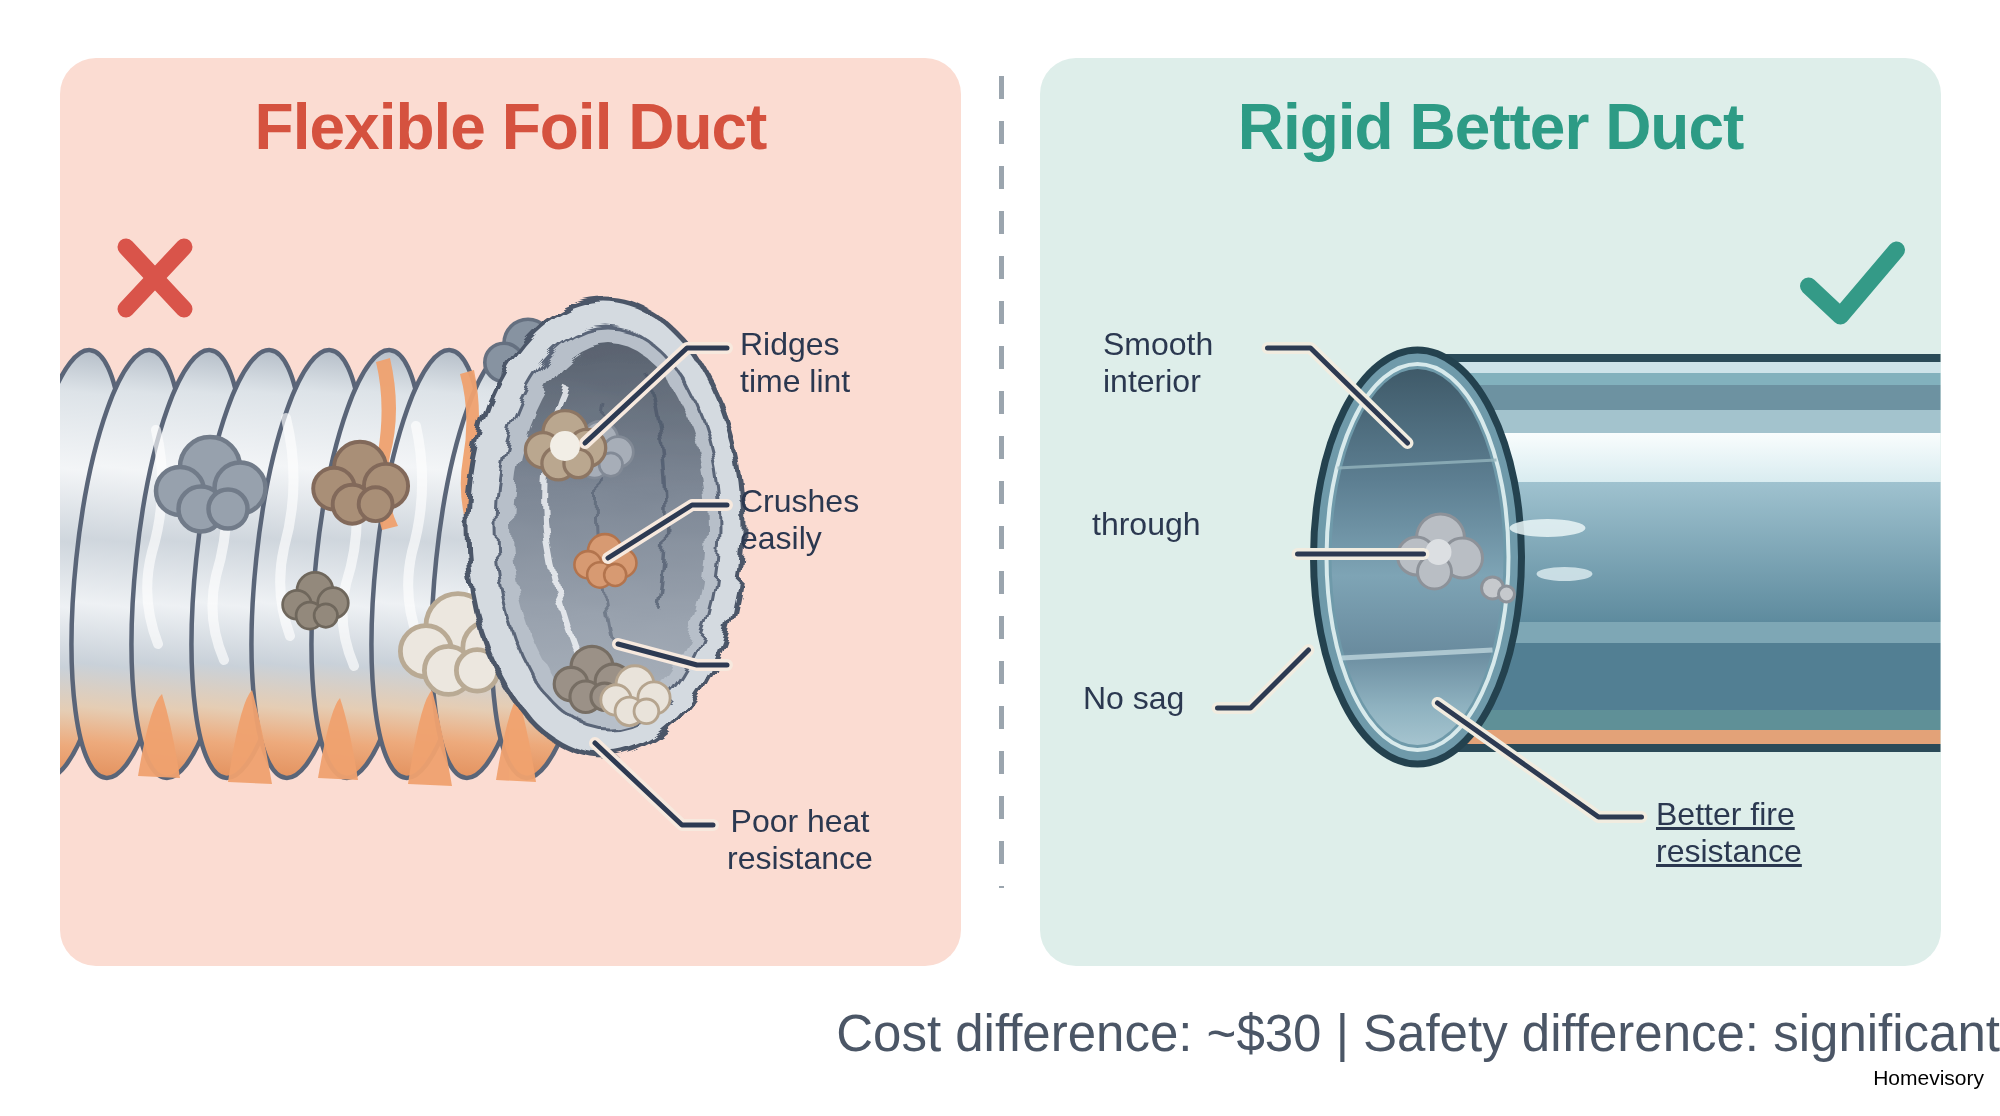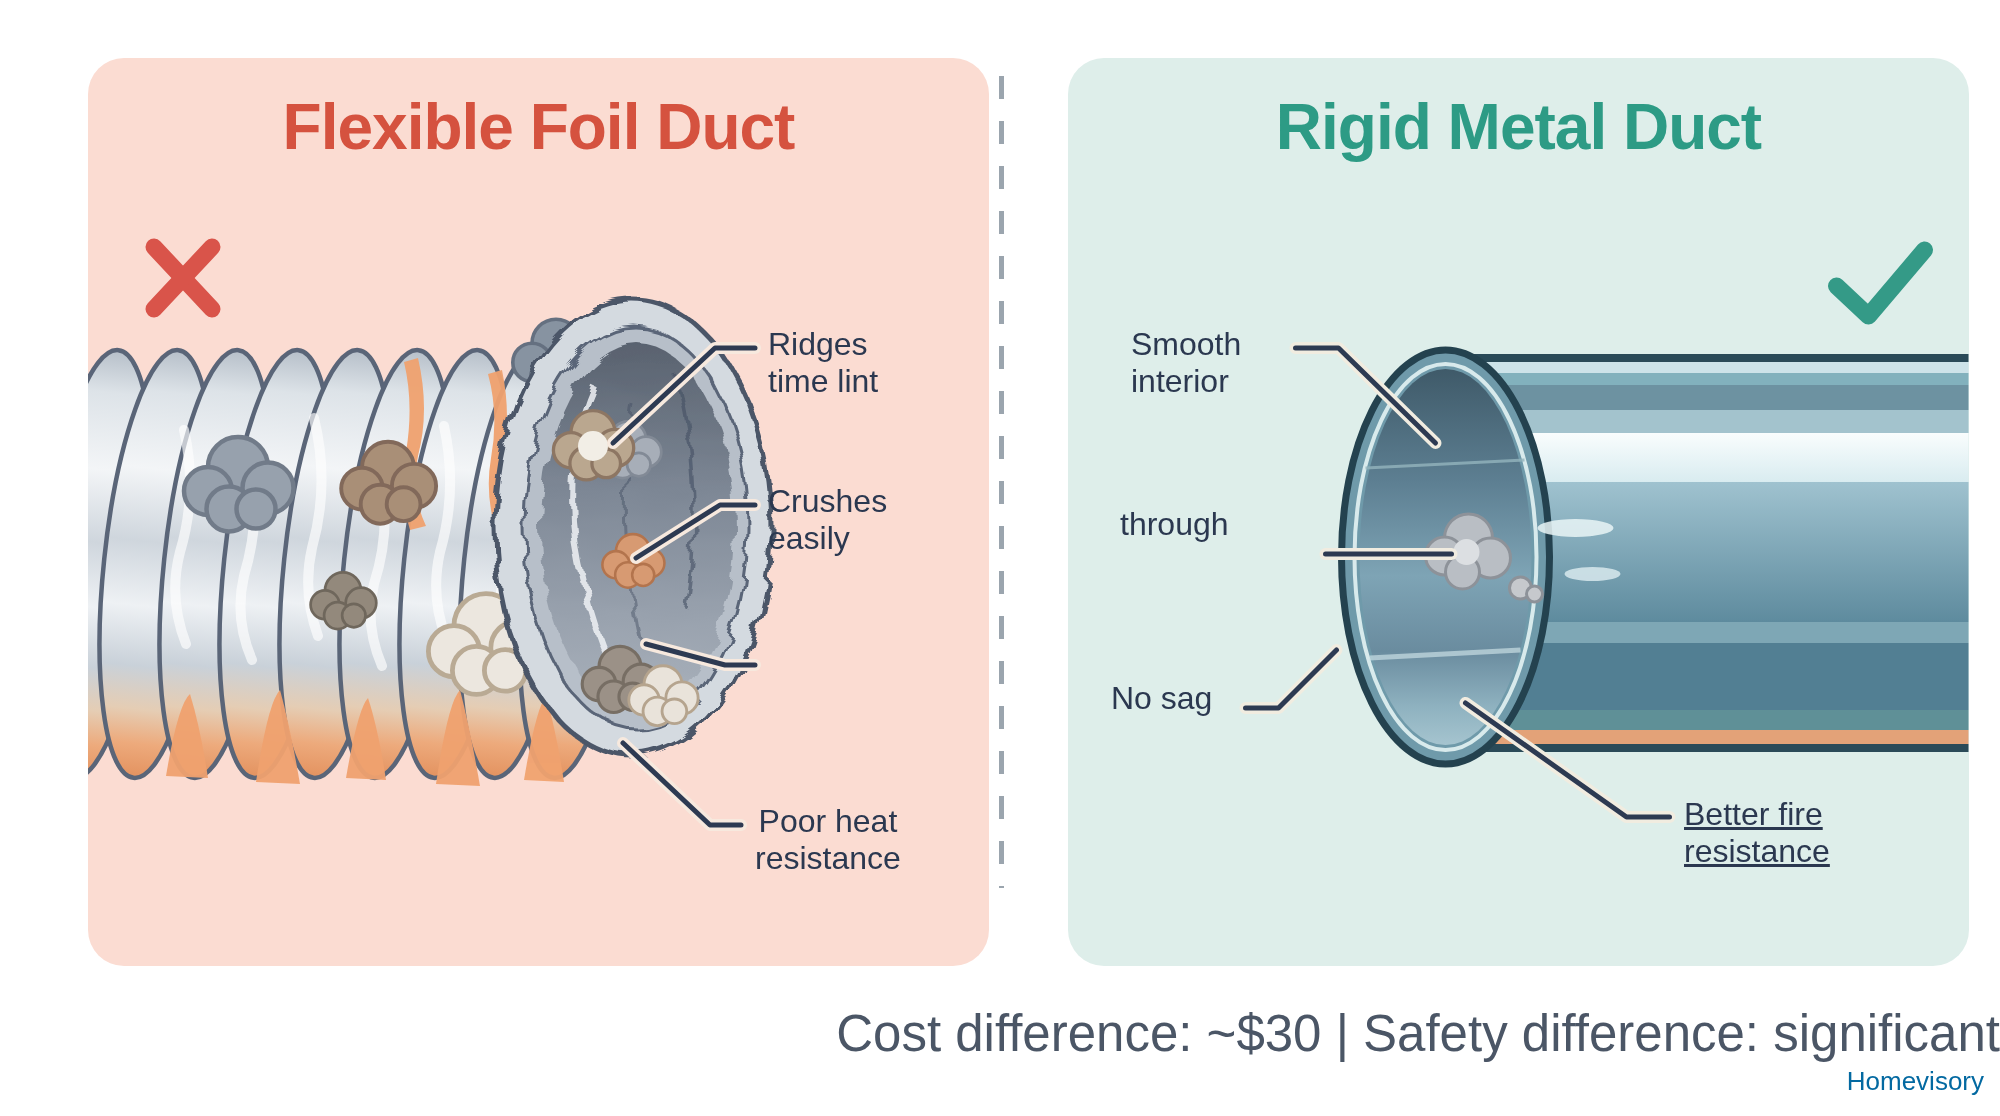--- a/index.html
+++ b/index.html
@@ -1,31 +1,31 @@
 <!DOCTYPE html>
 <html><head>
 <meta charset="utf-8">
 <style>
   html,body{margin:0;padding:0;background:#ffffff;}
   .stage{position:relative;width:2000px;height:1116px;background:#ffffff;overflow:hidden;
          font-family:"Liberation Sans", sans-serif;}
-  .panel{position:absolute;top:58px;width:901px;height:908px;border-radius:36px;overflow:hidden;margin-left:28px;}
+  .panel{position:absolute;top:58px;width:901px;height:908px;border-radius:36px;overflow:hidden;}
   .panel-left{left:60px;background:#fbdcd2;}
   .panel-right{left:1040px;background:#deeeea;}
   .panel-title{position:absolute;top:32px;left:0;width:100%;text-align:center;
                font-size:64px;font-weight:bold;letter-spacing:-1px;}
   .panel-title.red{color:#d5523f;}
   .panel-title.teal{color:#2d9b85;}
   .art{position:absolute;left:0;top:0;width:901px;height:908px;}
   .lbl{position:absolute;font-size:32px;line-height:1.16;color:#2b3850;white-space:nowrap;}
   .divider{position:absolute;left:999px;top:76px;width:5px;height:812px;
            background:repeating-linear-gradient(to bottom,#9ba5ae 0 23px,transparent 23px 45px);}
   .caption{position:absolute;left:0;top:1004px;width:2000px;text-align:right;
            font-size:51px;color:#4b5666;}
-  .watermark{position:absolute;right:16px;top:1066px;font-size:26px;color:#0369a1;}
+  .watermark{position:absolute;right:16px;top:1066px;font-size:21px;color:#000000;}
 </style>
 </head>
 <body>
 
 <div class="stage">
 
   <div class="panel panel-left">
     <svg class="art" viewBox="0 0 901 908">
       <defs>
         <linearGradient id="lg-ring" x1="0" y1="0" x2="0" y2="1">
@@ -225,21 +225,21 @@
           <path d="M 227 290 L 270 290 L 367 385"></path>
           <path d="M 257 496 L 383 496"></path>
           <path d="M 177 650 L 210 650 L 268 592"></path>
           <path d="M 397 645 L 558 759 L 601 759"></path>
         </g>
       </g>
 
       <polyline points="768,228 800,258 856,192" fill="none" stroke="#349a87" stroke-width="17" stroke-linecap="round" stroke-linejoin="round"></polyline>
     </svg>
 
-    <div class="panel-title teal">Rigid Metal Duct</div>
+    <div class="panel-title teal">Rigid Better Duct</div>
 
     <div class="lbl" style="left:63px;top:268px;">
       <div>Smooth</div>
       <div>interior</div>
     </div>
     <div class="lbl" style="left:52px;top:448px;">
       <div>through</div>
     </div>
     <div class="lbl" style="left:43px;top:622px;">
       <div>No sag</div>

